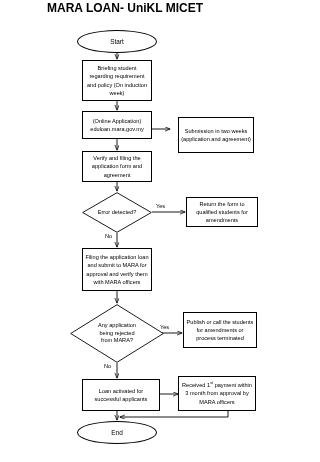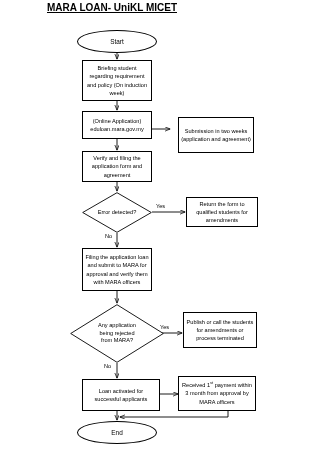--- a/index.html
+++ b/index.html
@@ -24,25 +24,24 @@
     width: 260px;
   }
   #doc-title {
     font-size: 9.2px;
     font-weight: bold;
     letter-spacing: 0.05px;
     line-height: 11px;
     white-space: nowrap;
   }
   #doc-subtitle {
-    font-size: 10px;
+    font-size: 12px;
     font-weight: bold;
     line-height: 10px;
     white-space: nowrap;
-    text-decoration: underline;
   }
 
   
   #connectors {
     position: absolute;
     left: 0;
     top: 0;
     width: 320px;
     height: 462px;
   }

